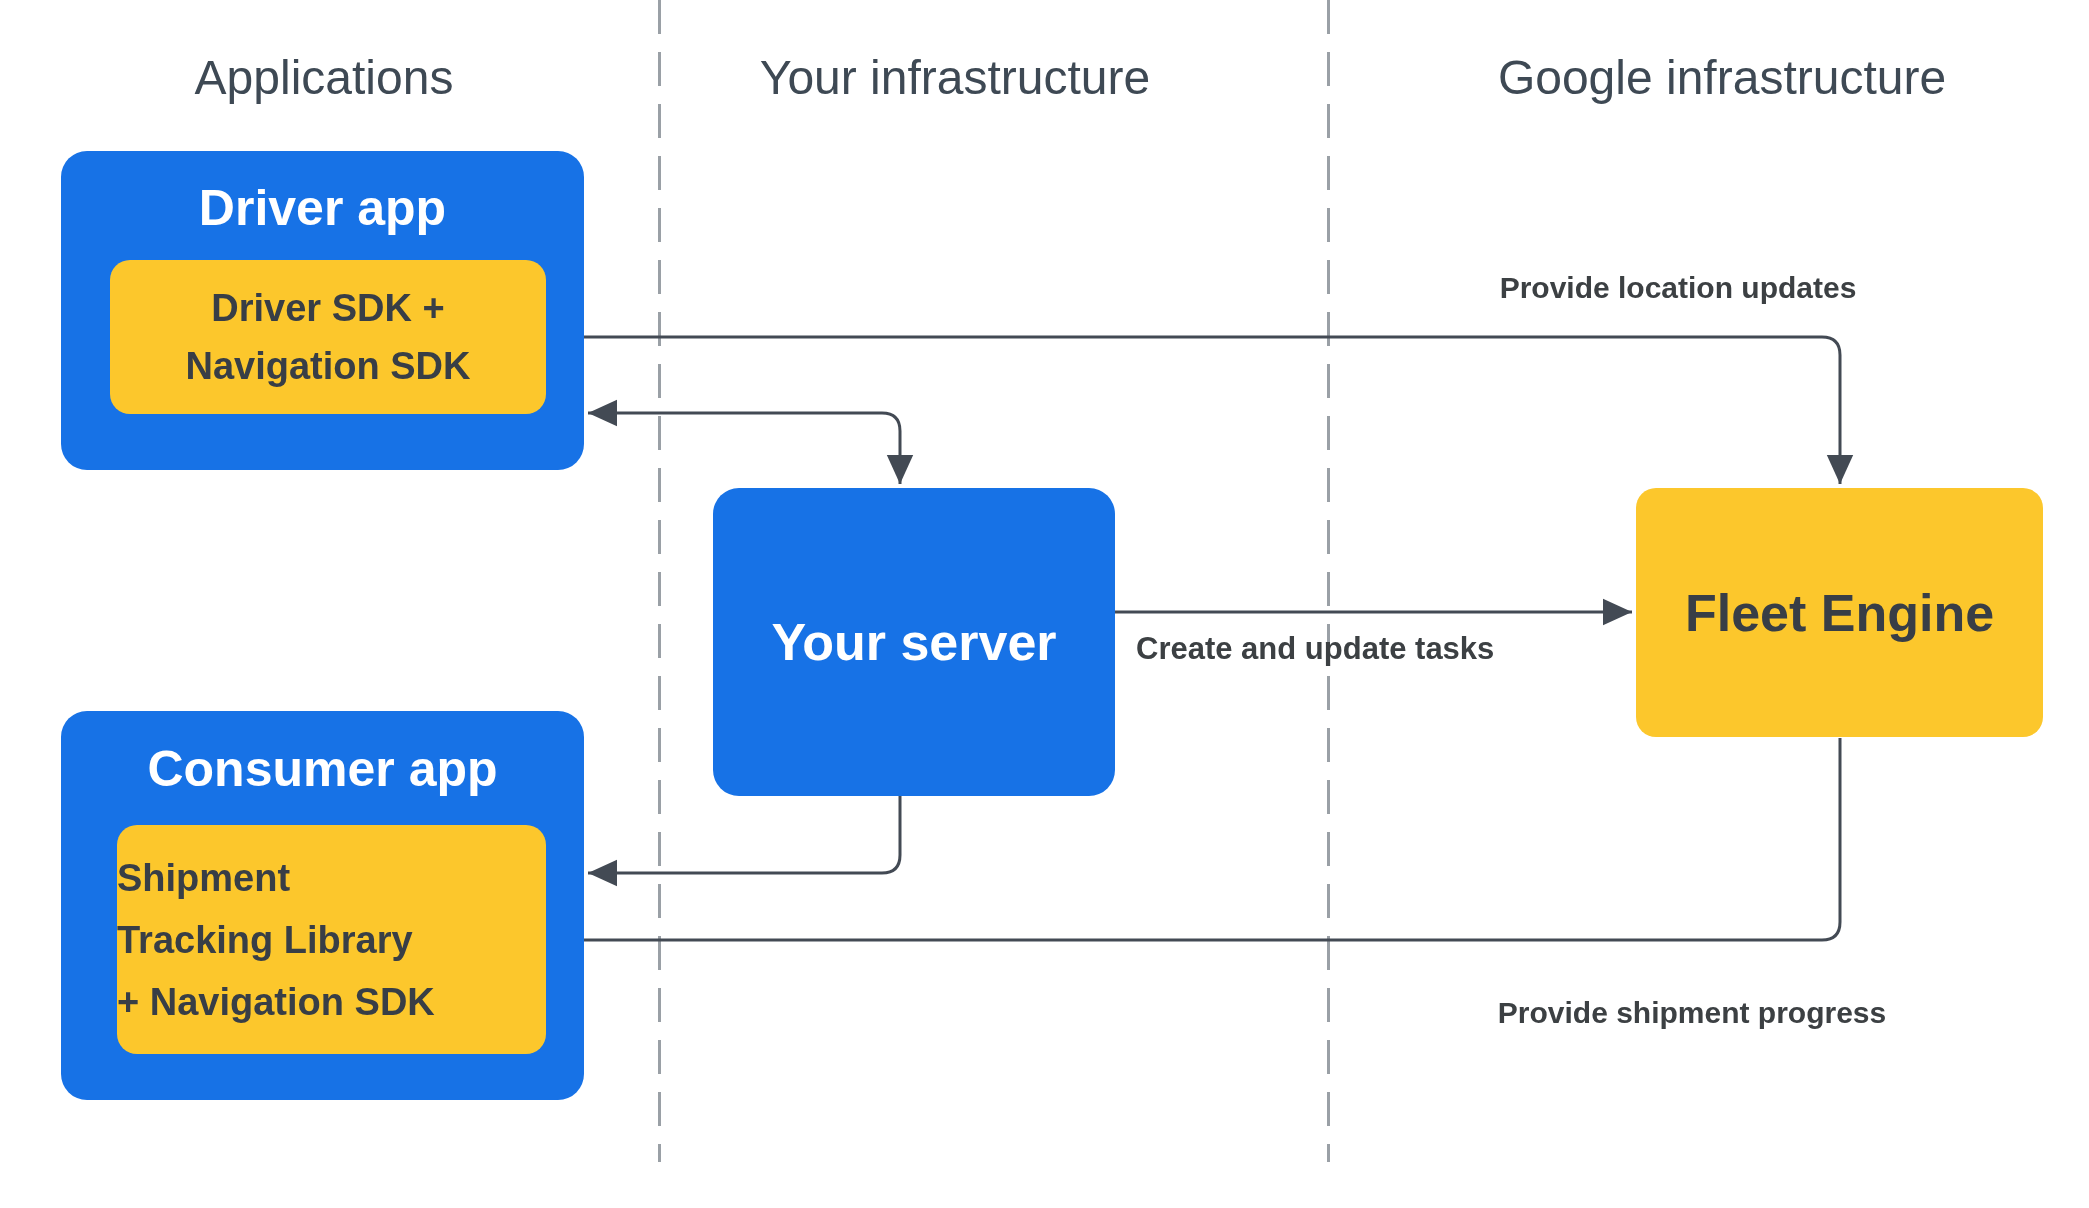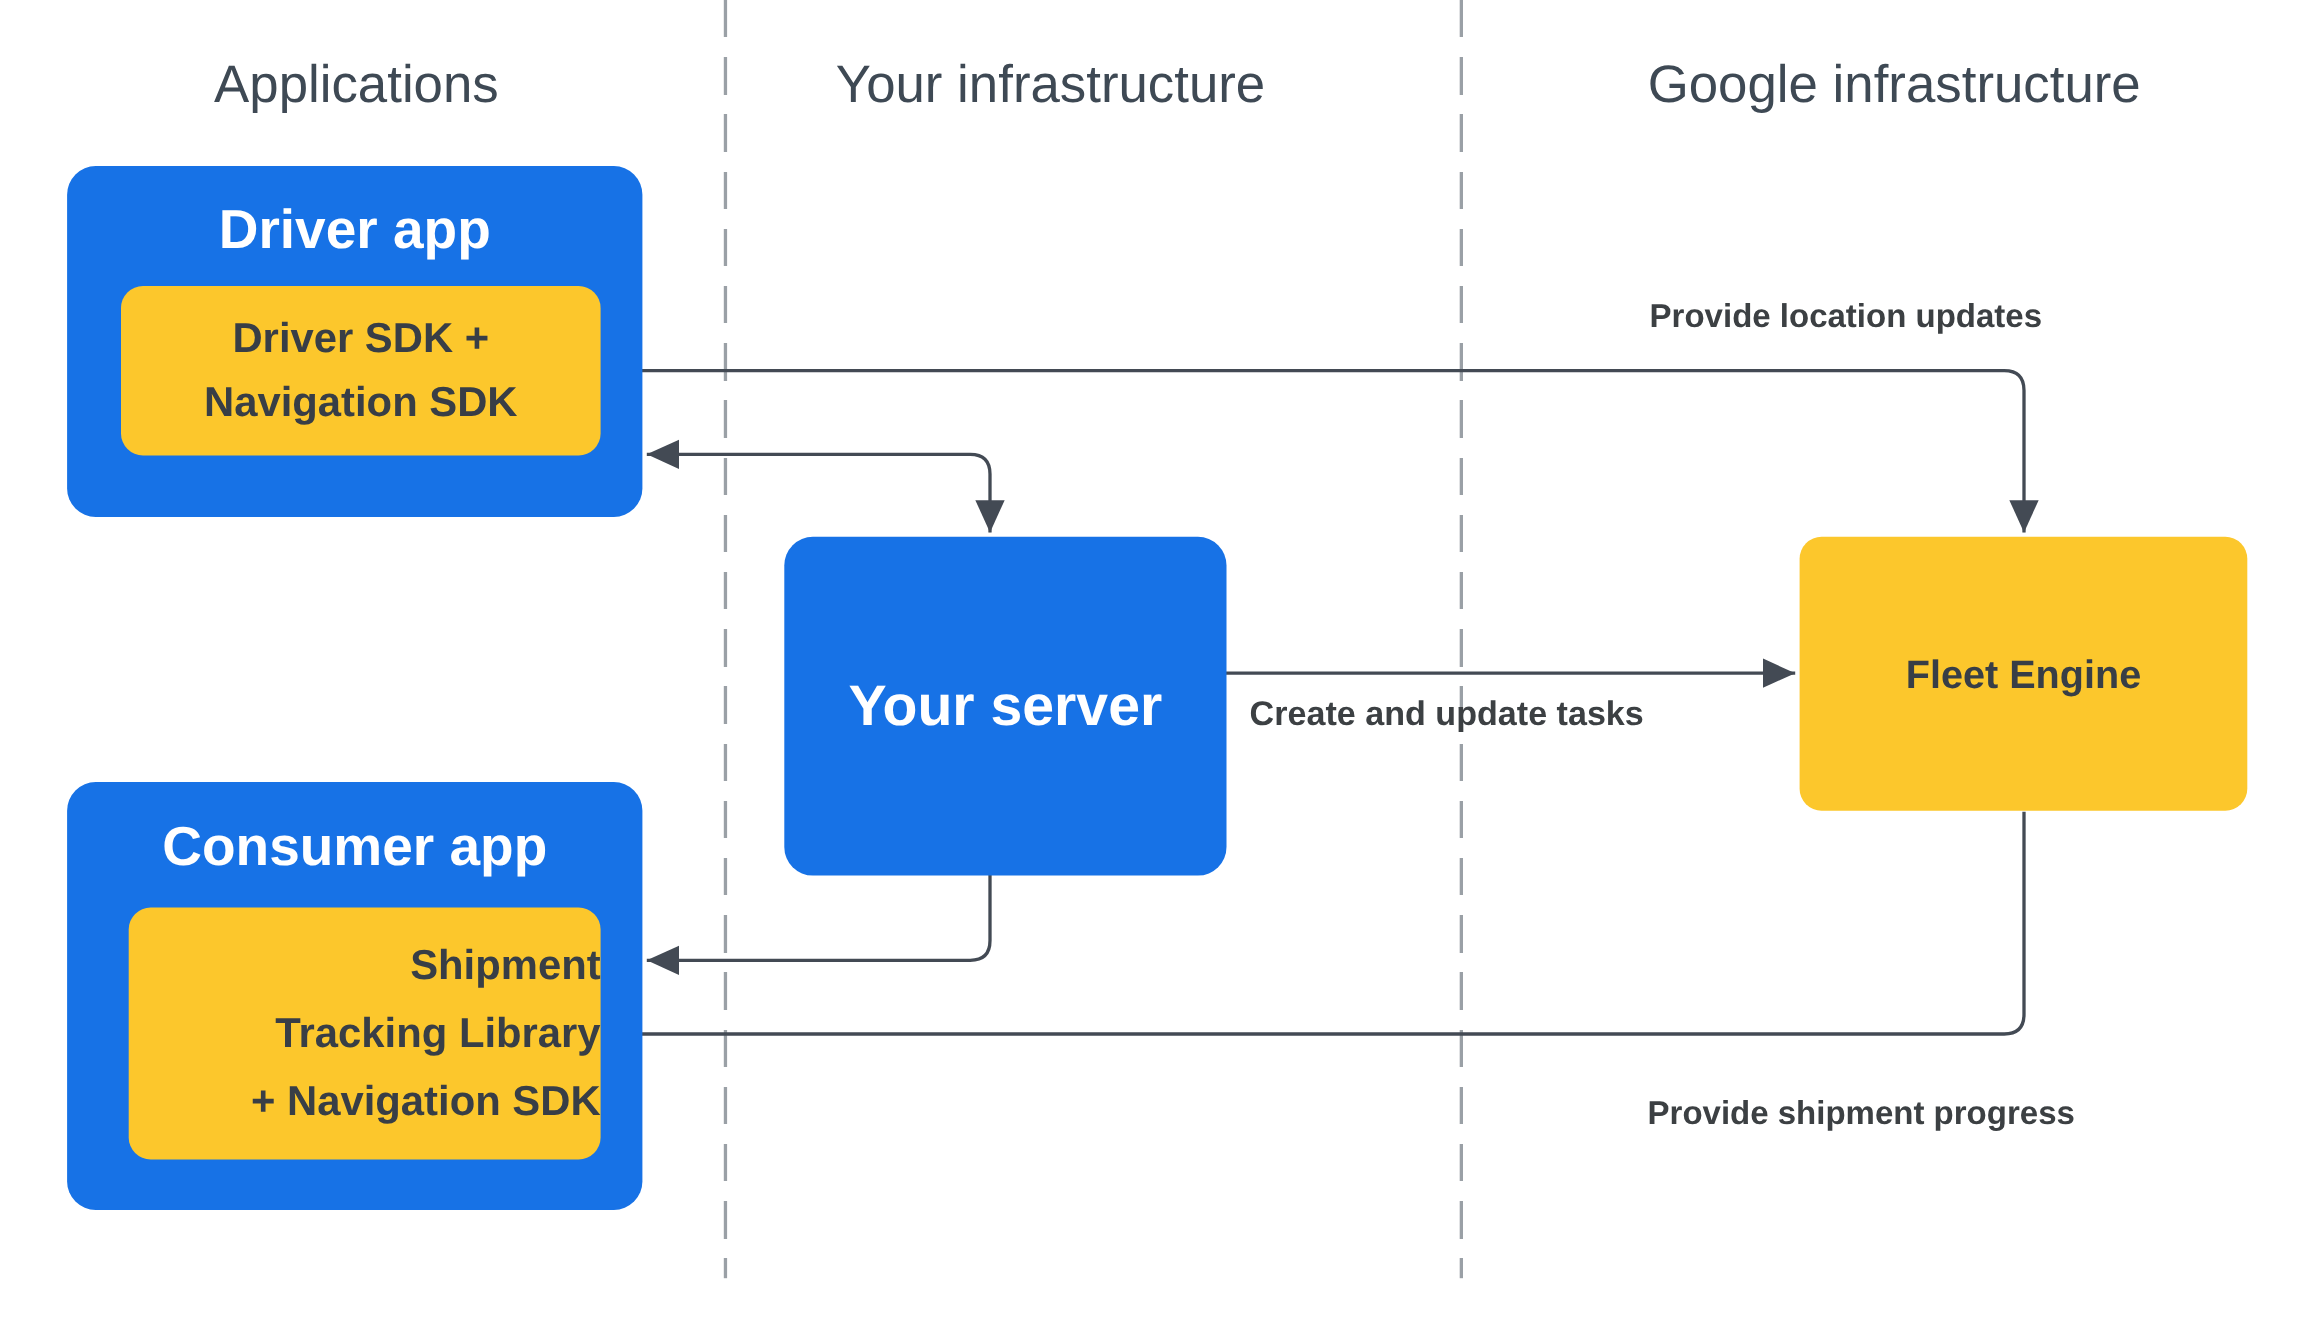--- a/index.html
+++ b/index.html
@@ -93,33 +93,33 @@
   .driver-sdk{
     left:49px;top:109px;width:436px;height:154px;
     display:flex;flex-direction:column;justify-content:center;
     font-weight:700;font-size:38px;line-height:58px;
     color:var(--box-dark-text);text-align:center;
   }
   .consumer-app{left:61px;top:711px;width:523px;height:389px;}
   .consumer-app .app-title{top:28px;}
   .consumer-sdk{
     left:56px;top:114px;width:429px;height:229px;
-    display:flex;flex-direction:column;justify-content:center;align-items:flex-end;
+    display:flex;flex-direction:column;justify-content:center;align-items:flex-start;
     font-weight:700;font-size:38px;line-height:62px;
     color:var(--box-dark-text);text-align:center;
   }
   .your-server{
     left:713px;top:488px;width:402px;height:308px;
     display:flex;justify-content:center;align-items:center;
     font-weight:700;font-size:52px;color:var(--white);white-space:nowrap;
   }
   .fleet-engine{
     left:1636px;top:488px;width:407px;height:249px;
     display:flex;justify-content:center;align-items:center;
-    font-weight:700;font-size:36px;color:var(--box-dark-text);white-space:nowrap;
+    font-weight:700;font-size:52px;color:var(--box-dark-text);white-space:nowrap;
   }
 
   
   .edge-label{
     position:absolute;
     font-weight:700;
     font-size:30px;
     color:var(--label-text);
     white-space:nowrap;
   }

